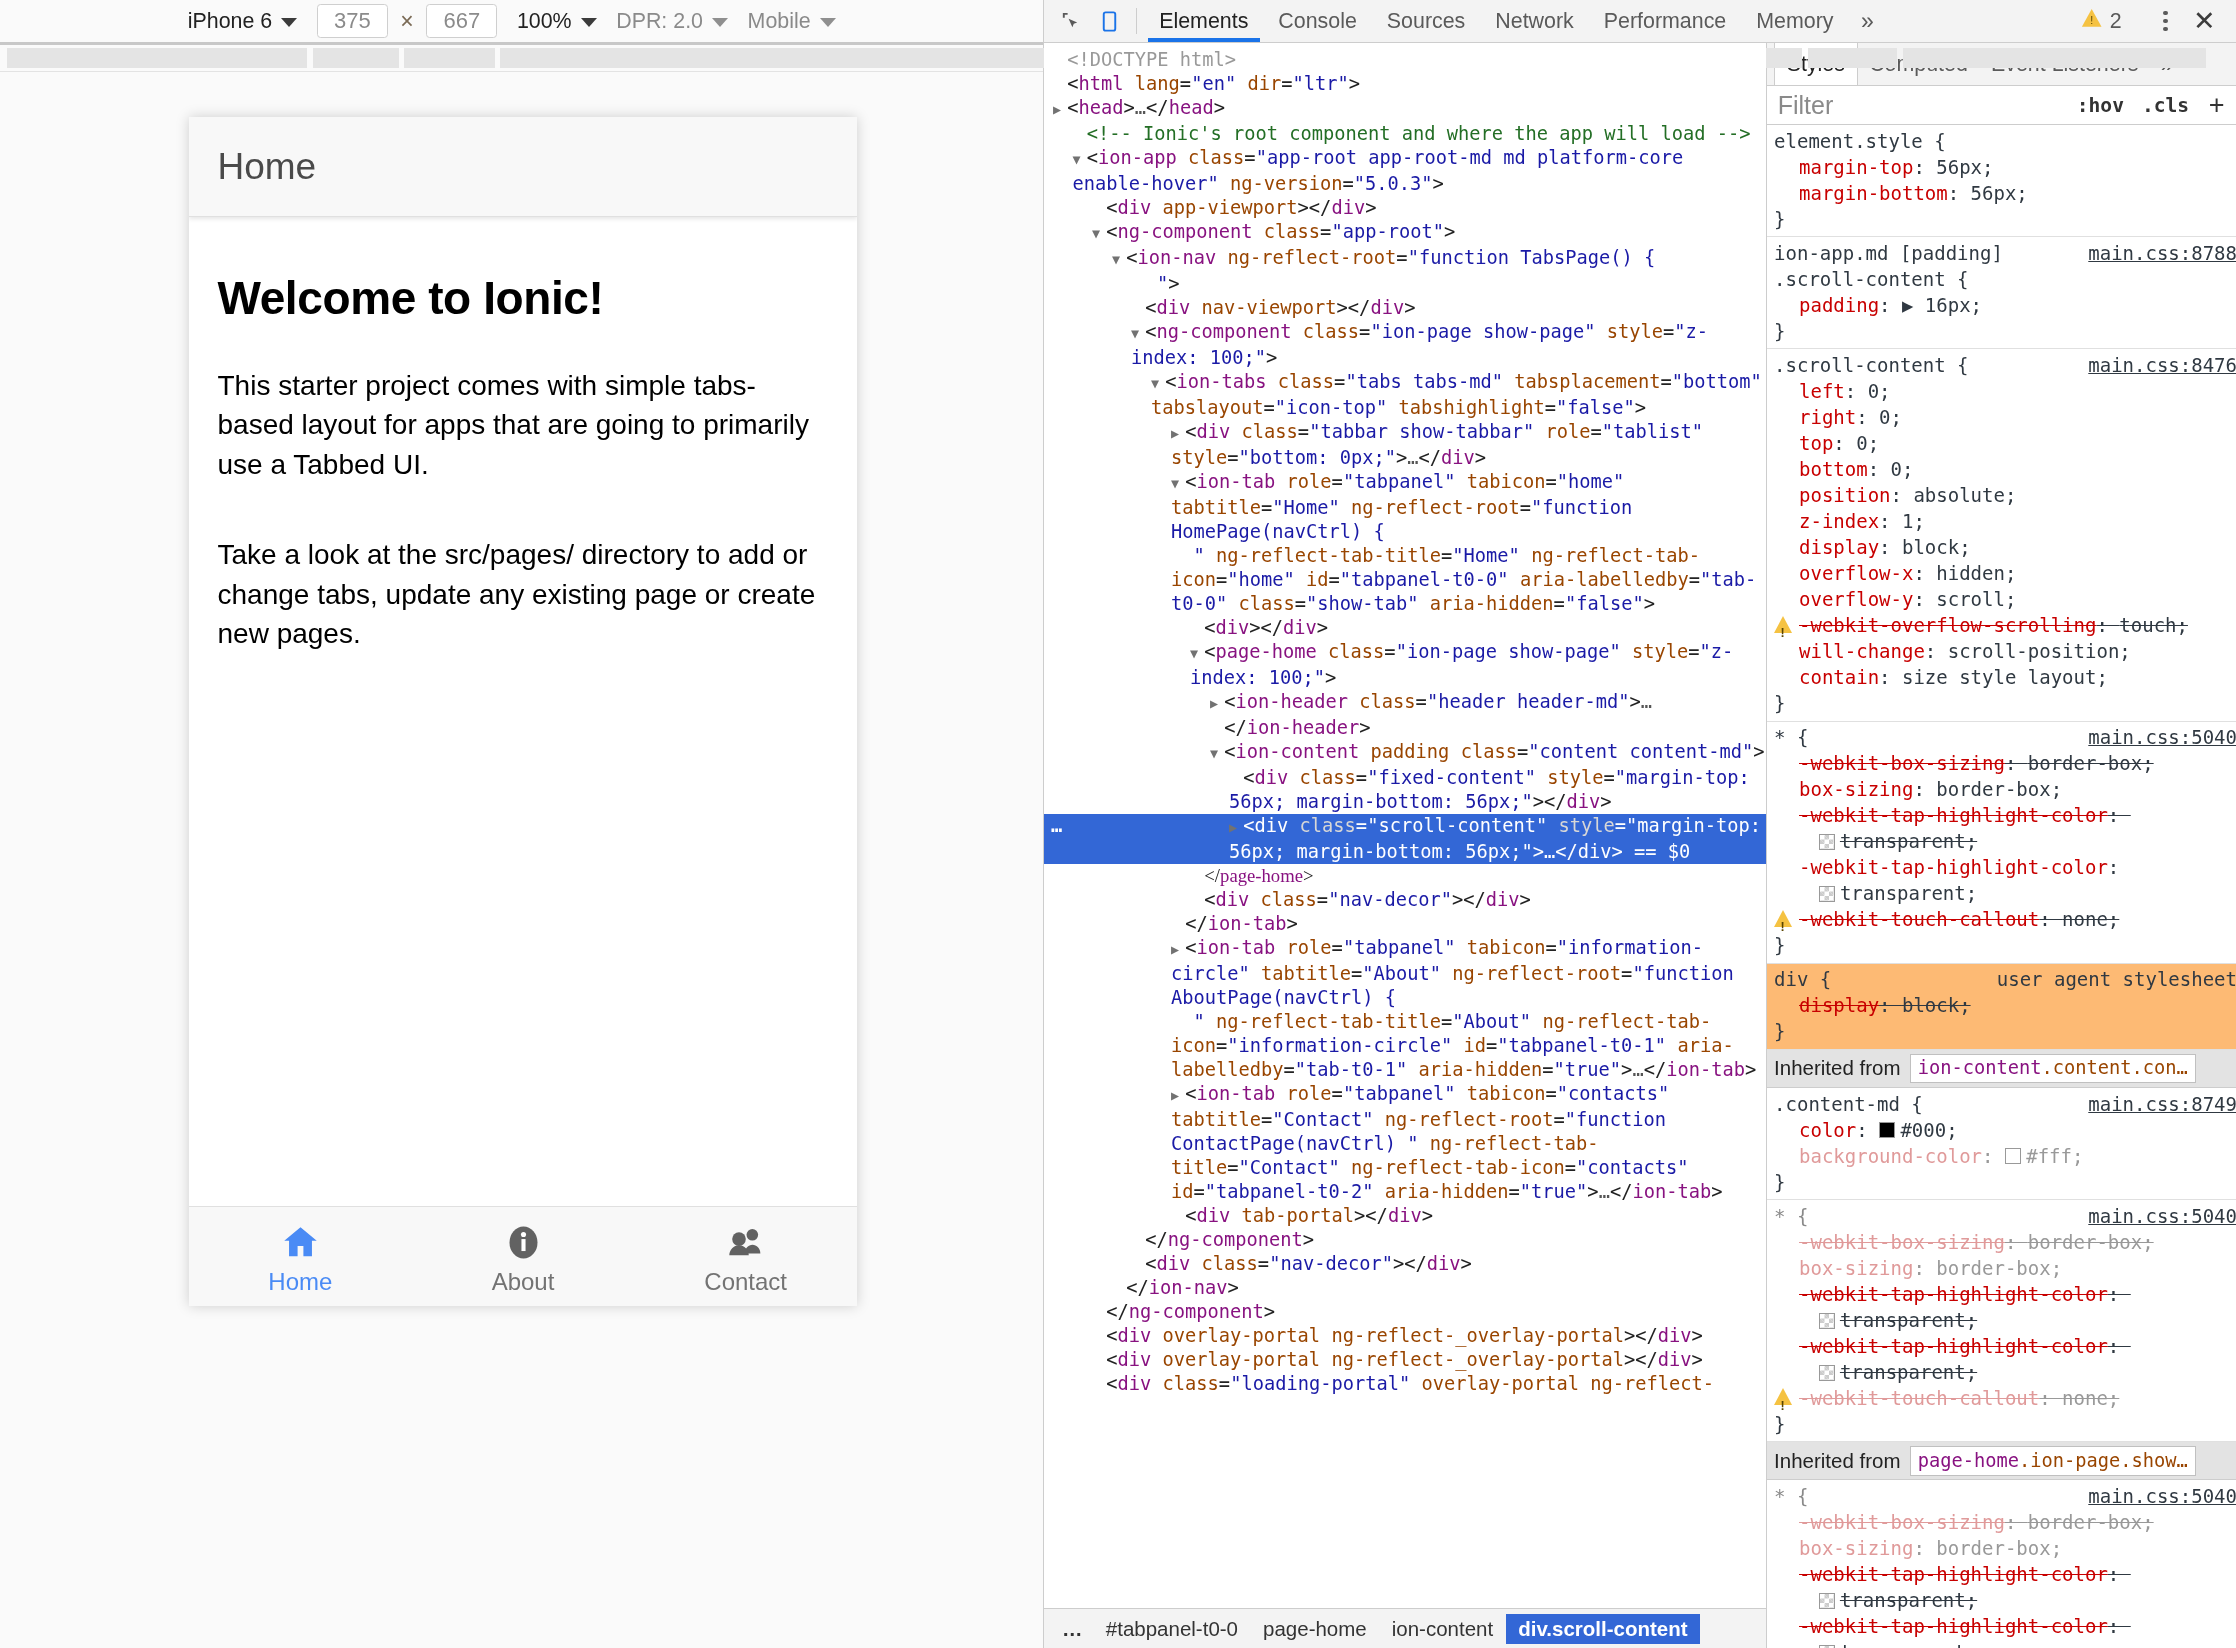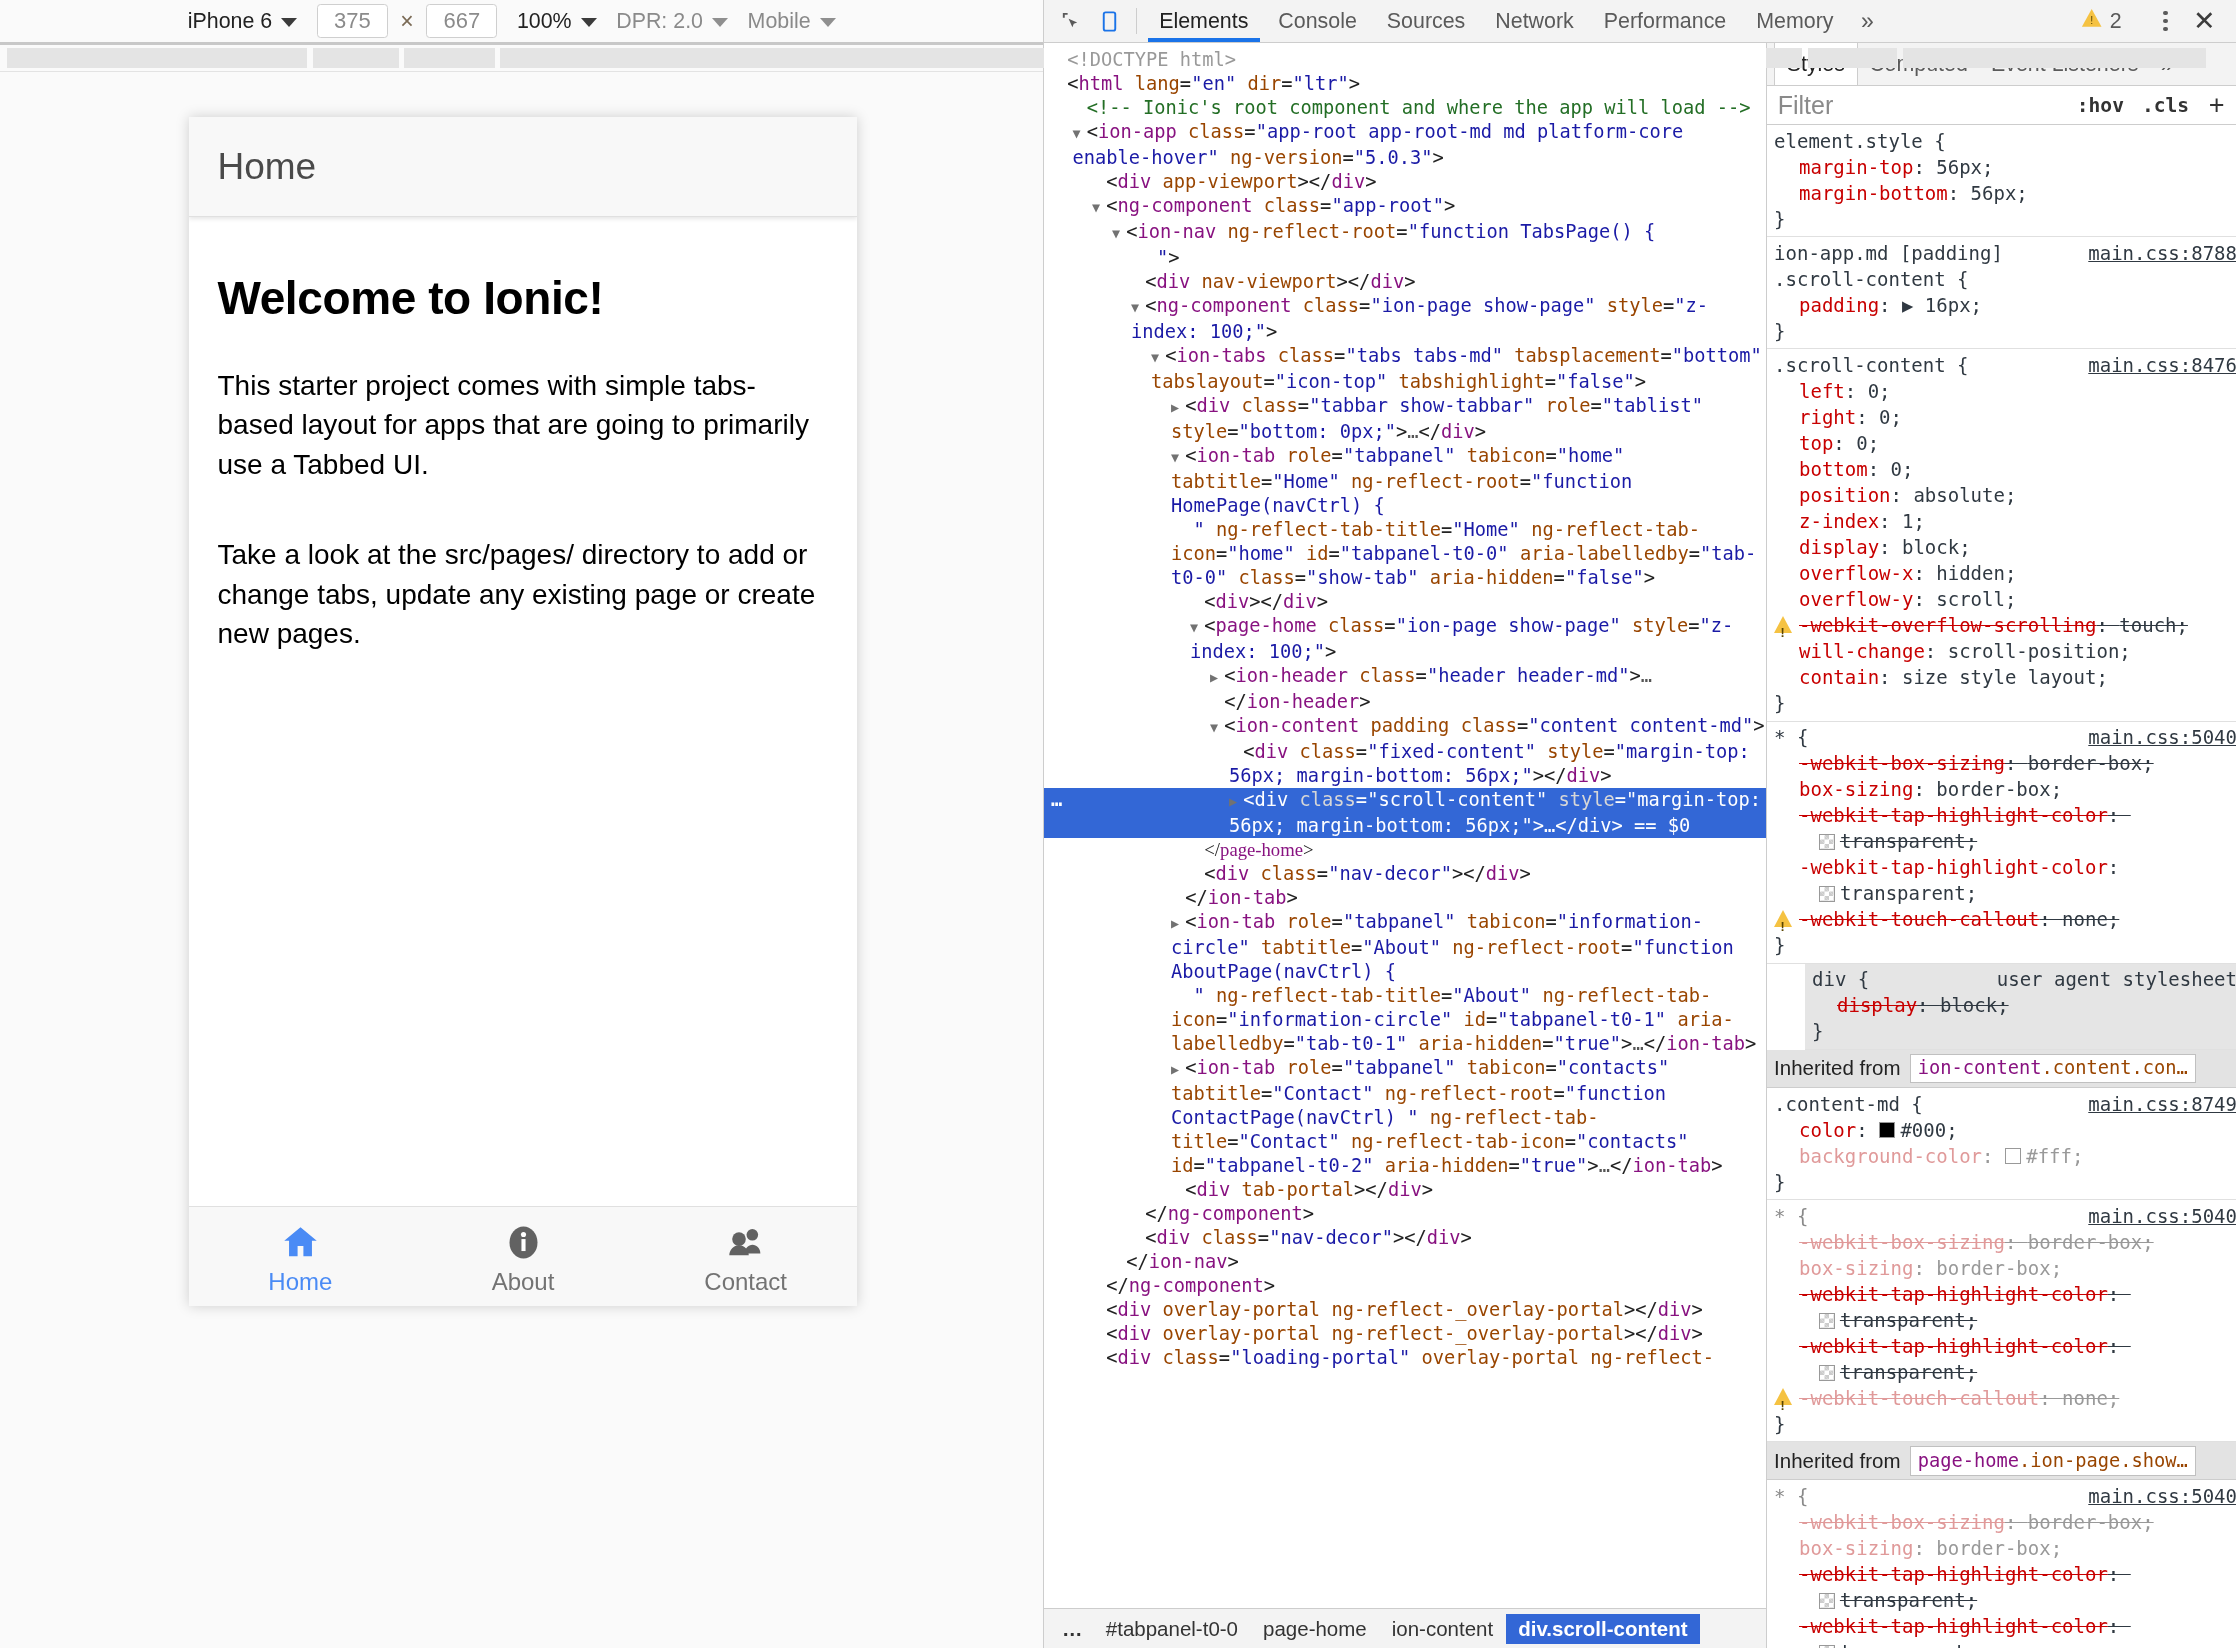--- a/index.html
+++ b/index.html
@@ -256,21 +256,21 @@
 
   .rules {
     flex: 1 1 auto; overflow: hidden;
     font-family: "DejaVu Sans Mono", monospace;
     font-size: 19px;
     line-height: 26px;
     color: #303942;
     background: #fff;
   }
   .rule { border-bottom: 0.9px solid #e0e0e0; padding: 2.7px 0 4.5px 0; position: relative;}
-  .rule.ua { background: #e5e5e5; margin-left: 38px; }
+  .rule.ua { background: #fdba74; }
   .sel-line { padding-left: 7.1px; display: flex; }
   .sel-text { color: #303942; white-space: pre; }
   .origin {
     margin-left: auto; padding-right: 0; color: #303942;
     text-decoration: underline; white-space: nowrap;
   }
   .origin.plain { text-decoration: none; color: #303942; }
   .decl { padding-left: 32px; position: relative; white-space: pre-wrap; }
   .prop { color: #c80000; }
   .prop.inactive { color: #e09a9a; }
@@ -449,20 +449,21 @@
         <div class="close-x">✕</div>
       </div>
     </div>
 
     <div class="dt-body">
 
       <div class="dom-pane">
         <div class="dom-tree" id="dom-tree">
             <div class="node" style="padding-left: 9px;"><span class="arrow none"></span><span class="doctype">&lt;!DOCTYPE html&gt;</span></div>
             <div class="node" style="padding-left: 9px;"><span class="arrow none"></span><span class="punct">&lt;</span><span class="tag">html</span><span class="punct"> </span><span class="attr">lang</span><span class="punct">=</span><span class="val">"en"</span><span class="punct"> </span><span class="attr">dir</span><span class="punct">=</span><span class="val">"ltr"</span><span class="punct">&gt;</span></div>
+            <div class="node" style="padding-left: 9px;"><span class="arrow closed"></span><span class="punct">&lt;</span><span class="tag">head</span><span class="punct">&gt;</span><span class="ellip">…</span><span class="punct">&lt;/</span><span class="tag">head</span><span class="punct">&gt;</span></div>
             <div class="node" style="padding-left: 28.5px;"><span class="arrow none"></span><span class="comment">&lt;!-- Ionic's root component and where the app will load --&gt;</span></div>
             <div class="node" style="padding-left: 28.5px;"><span class="arrow open"></span><span class="punct">&lt;</span><span class="tag">ion-app</span><span class="punct"> </span><span class="attr">class</span><span class="punct">=</span><span class="val">"app-root app-root-md md platform-core enable-hover"</span><span class="punct"> </span><span class="attr">ng-version</span><span class="punct">=</span><span class="val">"5.0.3"</span><span class="punct">&gt;</span></div>
             <div class="node" style="padding-left: 48px;"><span class="arrow none"></span><span class="punct">&lt;</span><span class="tag">div</span><span class="punct"> </span><span class="attr">app-viewport</span><span class="punct">&gt;&lt;/</span><span class="tag">div</span><span class="punct">&gt;</span></div>
             <div class="node" style="padding-left: 48px;"><span class="arrow open"></span><span class="punct">&lt;</span><span class="tag">ng-component</span><span class="punct"> </span><span class="attr">class</span><span class="punct">=</span><span class="val">"app-root"</span><span class="punct">&gt;</span></div>
             <div class="node" style="padding-left: 68px;"><span class="arrow open"></span><span class="punct">&lt;</span><span class="tag">ion-nav</span><span class="punct"> </span><span class="attr">ng-reflect-root</span><span class="punct">=</span><span class="val">"function TabsPage() {
     "</span><span class="punct">&gt;</span></div>
             <div class="node" style="padding-left: 87px;"><span class="arrow none"></span><span class="punct">&lt;</span><span class="tag">div</span><span class="punct"> </span><span class="attr">nav-viewport</span><span class="punct">&gt;&lt;/</span><span class="tag">div</span><span class="punct">&gt;</span></div>
             <div class="node" style="padding-left: 87px;"><span class="arrow open"></span><span class="punct">&lt;</span><span class="tag">ng-component</span><span class="punct"> </span><span class="attr">class</span><span class="punct">=</span><span class="val">"ion-page show-page"</span><span class="punct"> </span><span class="attr">style</span><span class="punct">=</span><span class="val">"z-index: 100;"</span><span class="punct">&gt;</span></div>
             <div class="node" style="padding-left: 107px;"><span class="arrow open"></span><span class="punct">&lt;</span><span class="tag">ion-tabs</span><span class="punct"> </span><span class="attr">class</span><span class="punct">=</span><span class="val">"tabs tabs-md"</span><span class="punct"> </span><span class="attr">tabsplacement</span><span class="punct">=</span><span class="val">"bottom"</span><span class="punct"> </span><span class="attr">tabslayout</span><span class="punct">=</span><span class="val">"icon-top"</span><span class="punct"> </span><span class="attr">tabshighlight</span><span class="punct">=</span><span class="val">"false"</span><span class="punct">&gt;</span></div>
             <div class="node" style="padding-left: 127px;"><span class="arrow closed"></span><span class="punct">&lt;</span><span class="tag">div</span><span class="punct"> </span><span class="attr">class</span><span class="punct">=</span><span class="val">"tabbar show-tabbar"</span><span class="punct"> </span><span class="attr">role</span><span class="punct">=</span><span class="val">"tablist"</span><span class="punct"> </span><span class="attr">style</span><span class="punct">=</span><span class="val">"bottom: 0px;"</span><span class="punct">&gt;</span><span class="ellip">…</span><span class="punct">&lt;/</span><span class="tag">div</span><span class="punct">&gt;</span></div>

